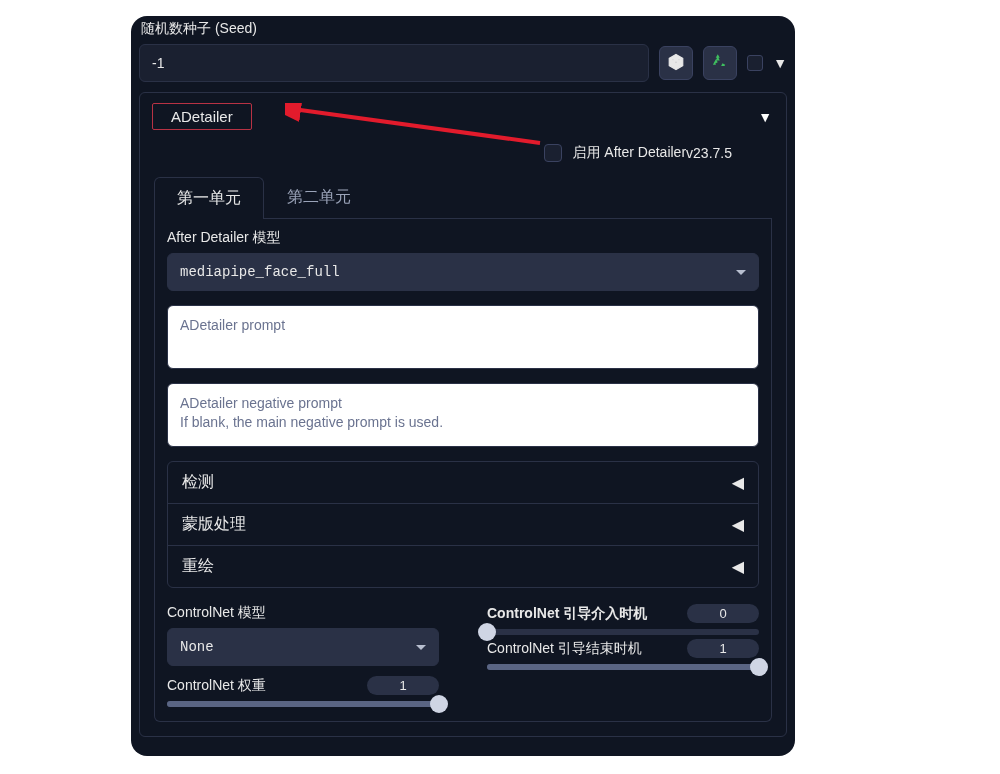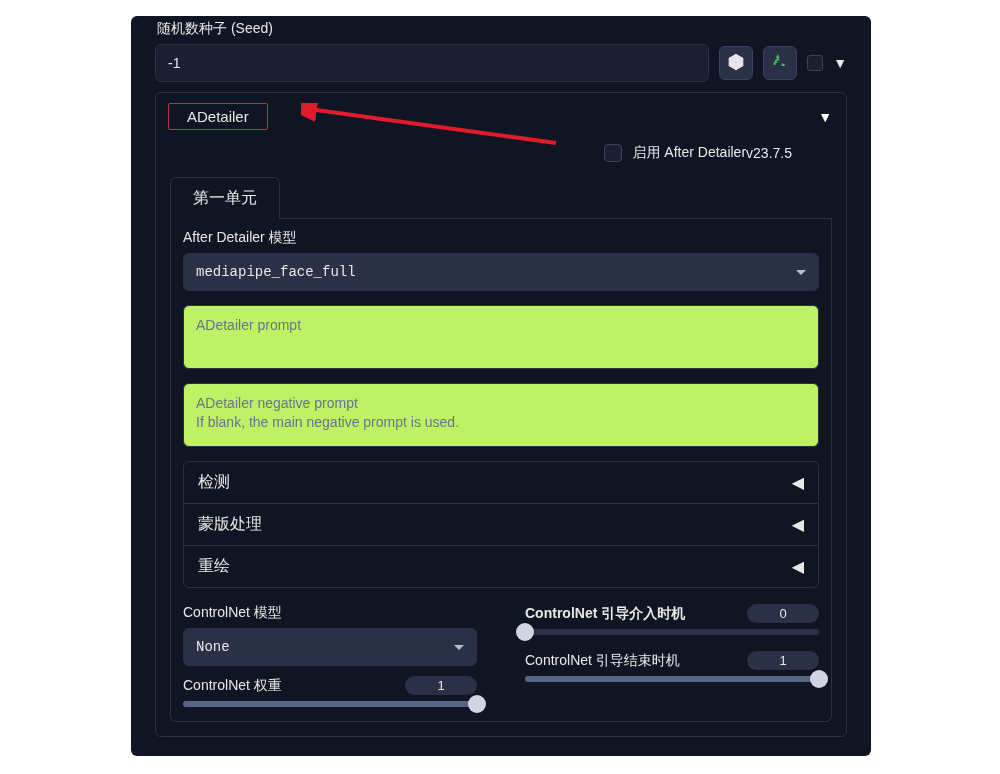--- a/index.html
+++ b/index.html
@@ -9,25 +9,25 @@
     font-size: 14px;
     color: #e8e8e8;
     width: 1000px;
     height: 774px;
     position: relative;
   }
   .panel {
     position: absolute;
     left: 131px;
     top: 16px;
-    width: 740px;
+    width: 664px;
     height: 740px;
     background: #0f1522;
-    border-radius: 6px;
-    padding: 0 20px;
+    border-radius: 16px;
+    padding: 0 4px;
   }
   .seed-label {
     display: block;
     color: #e8e8e8;
     font-size: 14px;
     margin: 4px 0 6px 6px;
   }
   .seed-row {
     display: flex;
     align-items: center;
@@ -155,21 +155,21 @@
     font-family: Liberation Mono, monospace;
   }
   .caret-down-sm {
     width: 0; height: 0;
     border-left: 5px solid transparent;
     border-right: 5px solid transparent;
     border-top: 5px solid #b8bfd0;
   }
   .ta {
     margin-top: 14px;
-    background: #bef264;
+    background: #ffffff;
     border: 1px solid #2a3146;
     border-radius: 6px;
     padding: 10px 12px;
     min-height: 64px;
     color: #6a7390;
     font-size: 14px;
     line-height: 1.35;
   }
   .accordion {
     margin-top: 14px;
@@ -283,20 +283,21 @@
     <div class="enable-row">
       <div class="enable-left">
         <div class="checkbox"></div>
         <span>启用 After Detailer</span>
       </div>
       <span class="version">v23.7.5</span>
     </div>
 
     <div class="tabs">
       <div class="tab active">第一单元</div>
+      <div class="tab">第二单元</div>
     </div>
 
     <div class="tab-body">
 
       <span class="field-label">After Detailer 模型</span>
       <div class="select">
         <span>mediapipe_face_full</span>
         <span class="caret-down-sm"></span>
       </div>
 
@@ -346,21 +347,21 @@
 
         <div class="ctrl-row">
           <div class="row-head">
             <span class="field-label" style="margin:0;font-weight:bold;">ControlNet 引导介入时机</span>
             <span class="val-badge">0</span>
           </div>
           <div class="slider">
             <div class="fill" style="width:0%;"></div>
             <div class="thumb" style="left:0%;"></div>
           </div>
-          <div class="row-head" style="margin-top:16px;">
+          <div class="row-head" style="margin-top:4px;">
             <span class="field-label" style="margin:0;">ControlNet 引导结束时机</span>
             <span class="val-badge">1</span>
           </div>
           <div class="slider">
             <div class="fill" style="width:100%;"></div>
             <div class="thumb" style="left:100%;"></div>
           </div>
         </div>
 
       </div>

